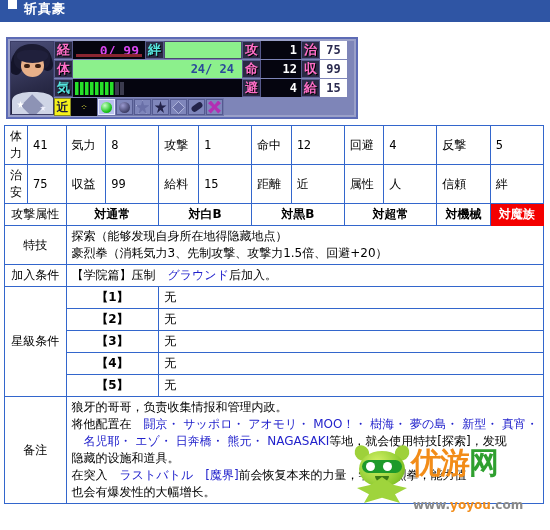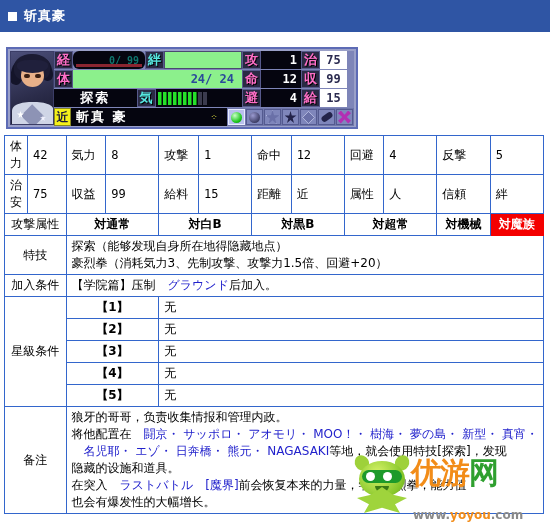--- a/index.html
+++ b/index.html
@@ -4,22 +4,22 @@
 <style>
   html,body{margin:0;padding:0;}
   body{
     width:550px;height:530px;overflow:hidden;
     background:#ffffff;
     font-family:"DejaVu Sans","Liberation Sans",sans-serif;
     font-size:12px;color:#000;
   }
   
   #titlebar{
-    height:32px;background:#2f55a4;color:#fff;
-    display:flex;align-items:center;gap:7px;padding:0 8px;
+    height:22px;background:#2f55a4;color:#fff;
+    display:flex;gap:7px;padding:0 8px;
     font-size:13px;font-weight:bold;letter-spacing:1px;
   }
   #titlebar .sq{width:9px;height:9px;background:#fff;display:block;}
   #gap{height:15px;background:#fff;}
 
   
   #gamepanel{
     margin:0 0 0 6px;width:352px;height:82px;
     background:#9aa0c8;border:2px solid #5d6bb5;
     box-sizing:border-box;padding:2px;position:relative;
@@ -55,22 +55,22 @@
   #gp-mid{flex:1;display:flex;flex-direction:column;}
   .gp-row{display:flex;height:18px;margin-bottom:1px;}
   .lbl{
     width:19px;background:#2a2a44;color:#ff6ec7;font-weight:bold;font-size:13px;
     display:flex;align-items:center;justify-content:center;
     text-shadow:1px 1px 0 #000;box-sizing:border-box;border:1px solid #575a8c;
   }
   .lbl.cy{color:#56e6e0;}
   .bar-green{background:#8cf08c;border:1px solid #4a4a70;box-sizing:border-box;}
   .expbar{position:relative;background:#05050f;flex:1;display:flex;align-items:center;
-    justify-content:flex-end;padding-right:6px;color:#0f766e;font-weight:bold;
-    font-family:"DejaVu Sans Mono","Liberation Mono",monospace;font-size:10px;border-radius:6px;}
+    justify-content:flex-end;padding-right:6px;color:#d946ef;font-weight:bold;
+    font-family:"DejaVu Sans Mono","Liberation Mono",monospace;font-size:13px;}
   .expbar .track{position:absolute;left:3px;right:3px;bottom:2px;height:3px;background:#8a2530;}
   .hpbar{position:relative;flex:1;background:#8cf08c;display:flex;align-items:center;
     justify-content:flex-end;padding-right:8px;color:#2a4a9a;font-weight:bold;
     font-family:"DejaVu Sans Mono","Liberation Mono",monospace;font-size:12px;padding-left:41px;}
   .cmdbox{flex:1;background:#05050f;color:#fff;font-weight:bold;font-size:13px;
     display:flex;align-items:center;justify-content:center;letter-spacing:2px;}
   .kibox{flex:1;background:#05050f;display:flex;align-items:center;padding:1px 2px;gap:1px;}
   .kiseg{width:4px;height:13px;background:#27e02a;box-shadow:inset -1px 0 0 #0c7a10;}
   .kiseg.off{background:#3b3b4e;box-shadow:none;}
 
@@ -177,21 +177,20 @@
               <span>0/ 99</span>
             </span>
             <span class="lbl cy">絆</span>
             <span class="bar-green" style="width:78px;"></span>
           </div>
           <div class="gp-row">
             <span class="lbl">体</span>
             <span class="hpbar">24/ 24</span>
           </div>
           <div class="gp-row">
-            <span class="cmdbox">探索</span>
             <span class="lbl cy">気</span>
             <span class="kibox" id="kibox">
                 <span class="kiseg"></span>
                 <span class="kiseg"></span>
                 <span class="kiseg"></span>
                 <span class="kiseg"></span>
                 <span class="kiseg"></span>
                 <span class="kiseg"></span>
                 <span class="kiseg"></span>
                 <span class="kiseg"></span>
@@ -218,21 +217,20 @@
             <span class="lbl">避</span>
             <span class="rnum">4</span>
             <span class="lbl">給</span>
             <span class="rnum2">15</span>
           </div>
         </div>
       </div>
 
       <div id="namerow">
         <span id="tagnear">近</span>
-        <span id="charname">斬真 豪</span>
         <span id="dots">⁘</span>
         <span id="iconrow">
           <span class="ico sel">
               <span class="orbG"></span>
             </span>
           <span class="ico">
               <span class="orbD"></span>
             </span>
           <span class="ico">
               <span class="st-out"></span>
@@ -253,21 +251,21 @@
       </div>
     </div>
 
   </div>
 </div>
 
 <table class="info">
   <tbody>
       <tr>
     <td class="lp">体力</td>
-    <td class="num" style="width:42px;">42</td>
+    <td class="num" style="width:42px;">41</td>
     <td class="lp">気力</td>
     <td class="num" style="width:42px;">8</td>
     <td class="lp">攻撃</td>
     <td class="num" style="width:42px;">1</td>
     <td class="lp">命中</td>
     <td class="num" style="width:42px;">12</td>
     <td class="lp">回避</td>
     <td class="num" style="width:42px;">4</td>
     <td class="lp">反撃</td>
     <td class="num">5</td>

